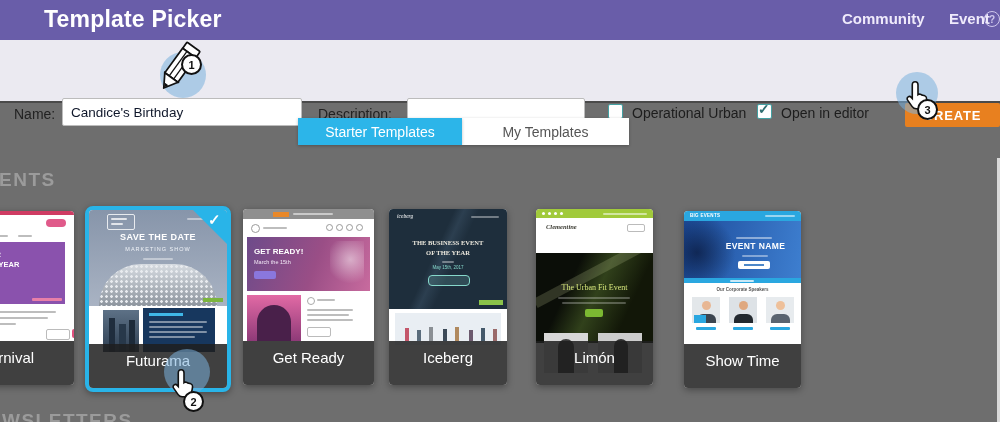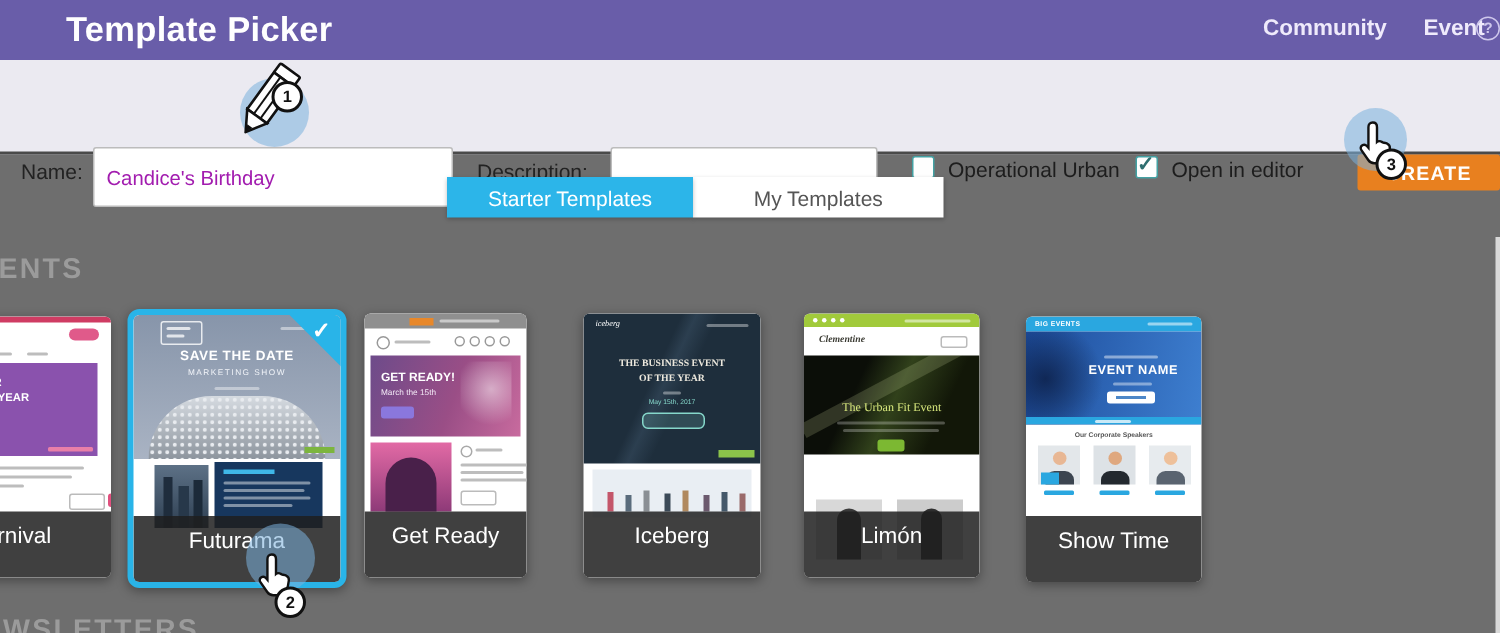--- a/index.html
+++ b/index.html
@@ -8,22 +8,22 @@
   .abs{position:absolute;}
   
   #hdr{position:absolute;left:0;top:0;width:1000px;height:40px;background:#695da9;}
   #title{position:absolute;left:27px;top:6px;font-size:23px;font-weight:600;color:#fff;letter-spacing:.2px;margin-left:17px;}
   .hlink{position:absolute;top:10px;font-size:15px;font-weight:600;color:#efeafb;cursor:pointer;}
   #helpicon{position:absolute;left:984px;top:11px;width:14px;height:14px;border:1.5px solid #cfc8ec;border-radius:50%;
      color:#cfc8ec;font-size:10px;font-weight:700;display:flex;align-items:center;justify-content:center;}
   
   #formbar{position:absolute;left:0;top:40px;width:1000px;height:63px;background:#ebeaf1;border-bottom:2px solid #4a4a4a;box-sizing:border-box;}
   .flabel{position:absolute;top:66px;font-size:14px;color:#222;}
-  .txt{position:absolute;top:58px;height:40px;border:1px solid #bcbcbc;border-radius:2px;background:#fff;
-       font-family:"Liberation Sans",sans-serif;font-size:13.5px;color:#a21caf;padding:0 8px;box-sizing:border-box;}
+  .txt{position:absolute;top:58px;height:28px;border:1px solid #bcbcbc;border-radius:2px;background:#fff;
+       font-family:"Liberation Sans",sans-serif;font-size:13.5px;color:#0f172a;padding:0 8px;box-sizing:border-box;}
   .cb{position:absolute;top:64px;width:15px;height:15px;border:1.6px solid #43a1a3;border-radius:2px;background:#fefefe;box-sizing:border-box;}
   .cb .mark{position:absolute;left:0px;top:-4px;font-size:14px;font-weight:700;color:#2e6e70;}
   .cblabel{position:absolute;top:65px;font-size:14px;color:#1d1d1d;}
   #createbtn{position:absolute;left:905px;top:63px;width:95px;height:24px;background:#e8801f;border:none;border-radius:2px;
      color:#fff;font-family:"Liberation Sans",sans-serif;font-size:13px;font-weight:700;letter-spacing:.8px;cursor:pointer;}
   
   .tab{position:absolute;top:118px;height:27px;display:flex;align-items:center;justify-content:center;
        font-size:14px;cursor:pointer;box-shadow:0 1px 3px rgba(0,0,0,.25);}
   #tab1{left:298px;width:164px;background:#2cb5e9;color:#fff;}
   #tab2{left:462px;width:167px;background:#fff;color:#555;}
@@ -122,21 +122,21 @@
       <div class="dline" style="left:6px;top:18px;width:54px;opacity:.6"></div>
       <div class="dline" style="left:6px;top:23px;width:58px;opacity:.6"></div>
       <div class="dline" style="left:6px;top:28px;width:46px;opacity:.6"></div>
     </div>
     <div id="fut-check">
       <span>✓</span>
     </div>
     <div class="namebar">Futurama</div>
   </div>
 
-  <div class="card" style="left:243px;top:209px;width:108px;height:176px">
+  <div class="card" style="left:243px;top:209px;width:131px;height:176px">
     <div class="abs" style="left:0;top:0;right:0;height:10px;background:#8f8f8f">
       <div class="abs" style="left:30px;top:3px;width:16px;height:5px;background:#e8882a"></div>
       <div class="dline" style="left:50px;top:4px;width:40px;opacity:.7"></div>
     </div>
     <div class="abs" style="left:8px;top:15px;width:7px;height:7px;border:1px solid #999;border-radius:50%"></div>
     <div class="tline" style="left:20px;top:18px;width:24px"></div>
     <div class="abs" style="right:8px;top:15px;width:40px;height:7px;display:flex;gap:3px">
       <span style="width:7px;height:7px;border:1px solid #999;border-radius:50%;box-sizing:border-box"></span>
       <span style="width:7px;height:7px;border:1px solid #999;border-radius:50%;box-sizing:border-box"></span>
       <span style="width:7px;height:7px;border:1px solid #999;border-radius:50%;box-sizing:border-box"></span>
@@ -189,21 +189,21 @@
   <div class="card" style="left:536px;top:209px;width:117px;height:176px">
     <div class="abs" style="left:0;top:0;right:0;height:9px;background:#a1ca3b">
       <div class="abs" style="left:6px;top:3px;width:3px;height:3px;background:#fff;border-radius:50%"></div>
       <div class="abs" style="left:12px;top:3px;width:3px;height:3px;background:#fff;border-radius:50%"></div>
       <div class="abs" style="left:18px;top:3px;width:3px;height:3px;background:#fff;border-radius:50%"></div>
       <div class="abs" style="left:24px;top:3px;width:3px;height:3px;background:#fff;border-radius:50%"></div>
       <div class="dline" style="right:6px;top:4px;width:44px;opacity:.7"></div>
     </div>
     <div class="abs" style="left:10px;top:14px;font-size:6.5px;font-style:italic;font-weight:700;color:#3c3c34;font-family:'Liberation Serif',serif">Clementine</div>
     <div class="abs" style="right:8px;top:15px;width:16px;height:6px;border:1px solid #bbb;border-radius:2px"></div>
-    <div class="abs" style="left:0;top:28px;right:0;height:66px;background:linear-gradient(115deg,#0b0e08 30%,#31411b 50%,#121708 75%);overflow:hidden">
+    <div class="abs" style="left:0;top:44px;right:0;height:90px;background:linear-gradient(115deg,#0b0e08 30%,#31411b 50%,#121708 75%);overflow:hidden">
       <div class="abs" style="left:-10px;top:8px;width:160px;height:10px;background:rgba(220,235,170,.18);transform:rotate(-28deg)"></div>
       <div class="abs" style="left:0;right:0;top:24px;text-align:center;font-size:4.5px;color:rgba(214,230,124,.7);letter-spacing:1px">&nbsp;</div>
       <div class="abs" style="left:0;right:0;top:30px;text-align:center;font-size:8px;color:#d6e67c;font-family:'Liberation Serif',serif">The Urban Fit Event</div>
       <div class="dline" style="left:22px;top:44px;width:72px;opacity:.35"></div>
       <div class="dline" style="left:26px;top:49px;width:64px;opacity:.35"></div>
       <div class="abs" style="left:49px;top:56px;width:18px;height:8px;background:#7cb832;border-radius:2px"></div>
     </div>
     <div class="abs" style="left:8px;top:124px;width:44px;height:40px;background:#d8d8d8">
       <div class="abs" style="left:14px;top:6px;width:16px;height:34px;border-radius:8px 8px 0 0;background:#3a3a3a"></div>
     </div>

